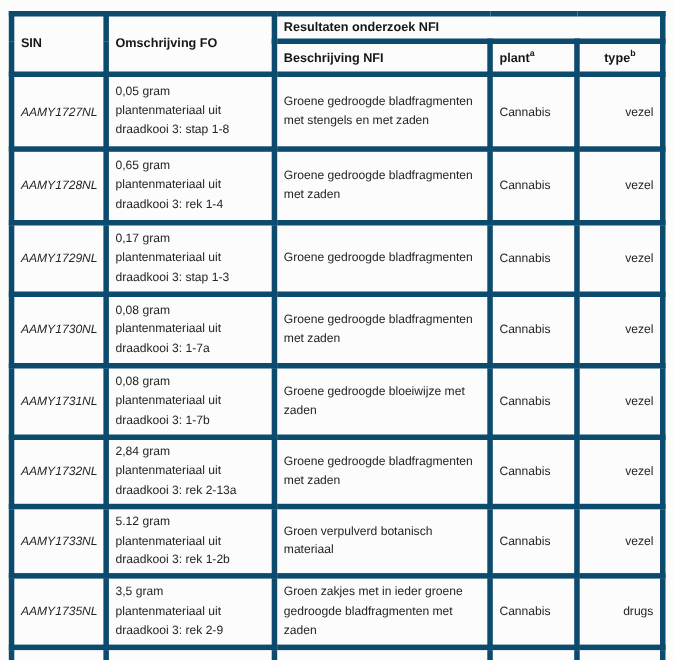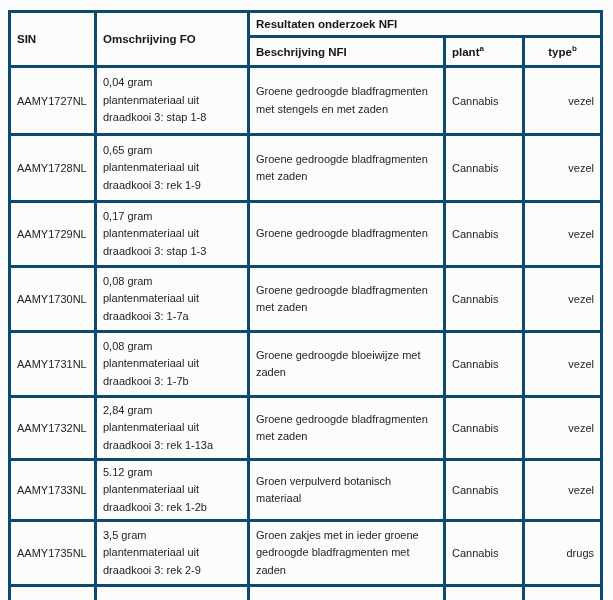--- a/index.html
+++ b/index.html
@@ -20,21 +20,21 @@
     position: absolute;
     left: 8px;
     top: 10px;
     width: 592px;
     border-collapse: collapse;
     table-layout: fixed;
     color: #242424;
     font-size: 11px;
   }
   table.nfi th, table.nfi td {
-    border: 3px solid #0c4a6e;
+    border: 5px solid #0c4a6e;
     vertical-align: middle;
     padding: 3px 6px;
     overflow: hidden;
   }
   thead th {
     text-align: left;
     font-weight: bold;
     color: #161616;
     font-size: 11.5px;
   }
@@ -44,21 +44,21 @@
   tbody tr:nth-child(1) { height: 68px; }
   tbody tr:nth-child(2) { height: 67px; }
   tbody tr:nth-child(3) { height: 65px; }
   tbody tr:nth-child(4) { height: 65px; }
   tbody tr:nth-child(5) { height: 65px; }
   tbody tr:nth-child(6) { height: 63px; }
   tbody tr:nth-child(7) { height: 60px; }
   tbody tr:nth-child(8) { height: 65px; }
   tbody tr.partial { height: 40px; }
   .pre { white-space: pre-line; line-height: 1.58; }
-  td.c-sin { padding-left: 5px; }
+  td.c-sin { padding-left: 5px; font-style: italic; }
   th.c-sin { padding-left: 5px; }
   td.c-plant, th.c-plant { padding-left: 10px; }
   td.c-plant { }
   td.c-type { text-align: right; }
   th.c-type { text-align: center; padding-right: 18px; }
 </style>
 </head>
 <body>
 
 <div class="page">
@@ -78,33 +78,33 @@
       </tr>
       <tr class="h2">
         <th class="c-bes">Beschrijving NFI</th>
         <th class="c-plant"><span>plant</span><sup>a</sup></th>
         <th class="c-type"><span>type</span><sup>b</sup></th>
       </tr>
     </thead>
     <tbody>
       <tr>
         <td class="c-sin">AAMY1727NL</td>
-        <td class="c-oms pre">0,04 gram
+        <td class="c-oms pre">0,05 gram
 plantenmateriaal uit
 draadkooi 3: stap 1-8</td>
         <td class="c-bes pre">Groene gedroogde bladfragmenten
 met stengels en met zaden</td>
         <td class="c-plant">Cannabis</td>
         <td class="c-type">vezel</td>
       </tr>
       <tr>
         <td class="c-sin">AAMY1728NL</td>
         <td class="c-oms pre">0,65 gram
 plantenmateriaal uit
-draadkooi 3: rek 1-9</td>
+draadkooi 3: rek 1-4</td>
         <td class="c-bes pre">Groene gedroogde bladfragmenten
 met zaden</td>
         <td class="c-plant">Cannabis</td>
         <td class="c-type">vezel</td>
       </tr>
       <tr>
         <td class="c-sin">AAMY1729NL</td>
         <td class="c-oms pre">0,17 gram
 plantenmateriaal uit
 draadkooi 3: stap 1-3</td>
@@ -129,21 +129,21 @@
 draadkooi 3: 1-7b</td>
         <td class="c-bes pre">Groene gedroogde bloeiwijze met
 zaden</td>
         <td class="c-plant">Cannabis</td>
         <td class="c-type">vezel</td>
       </tr>
       <tr>
         <td class="c-sin">AAMY1732NL</td>
         <td class="c-oms pre">2,84 gram
 plantenmateriaal uit
-draadkooi 3: rek 1-13a</td>
+draadkooi 3: rek 2-13a</td>
         <td class="c-bes pre">Groene gedroogde bladfragmenten
 met zaden</td>
         <td class="c-plant">Cannabis</td>
         <td class="c-type">vezel</td>
       </tr>
       <tr>
         <td class="c-sin">AAMY1733NL</td>
         <td class="c-oms pre">5.12 gram
 plantenmateriaal uit
 draadkooi 3: rek 1-2b</td>

